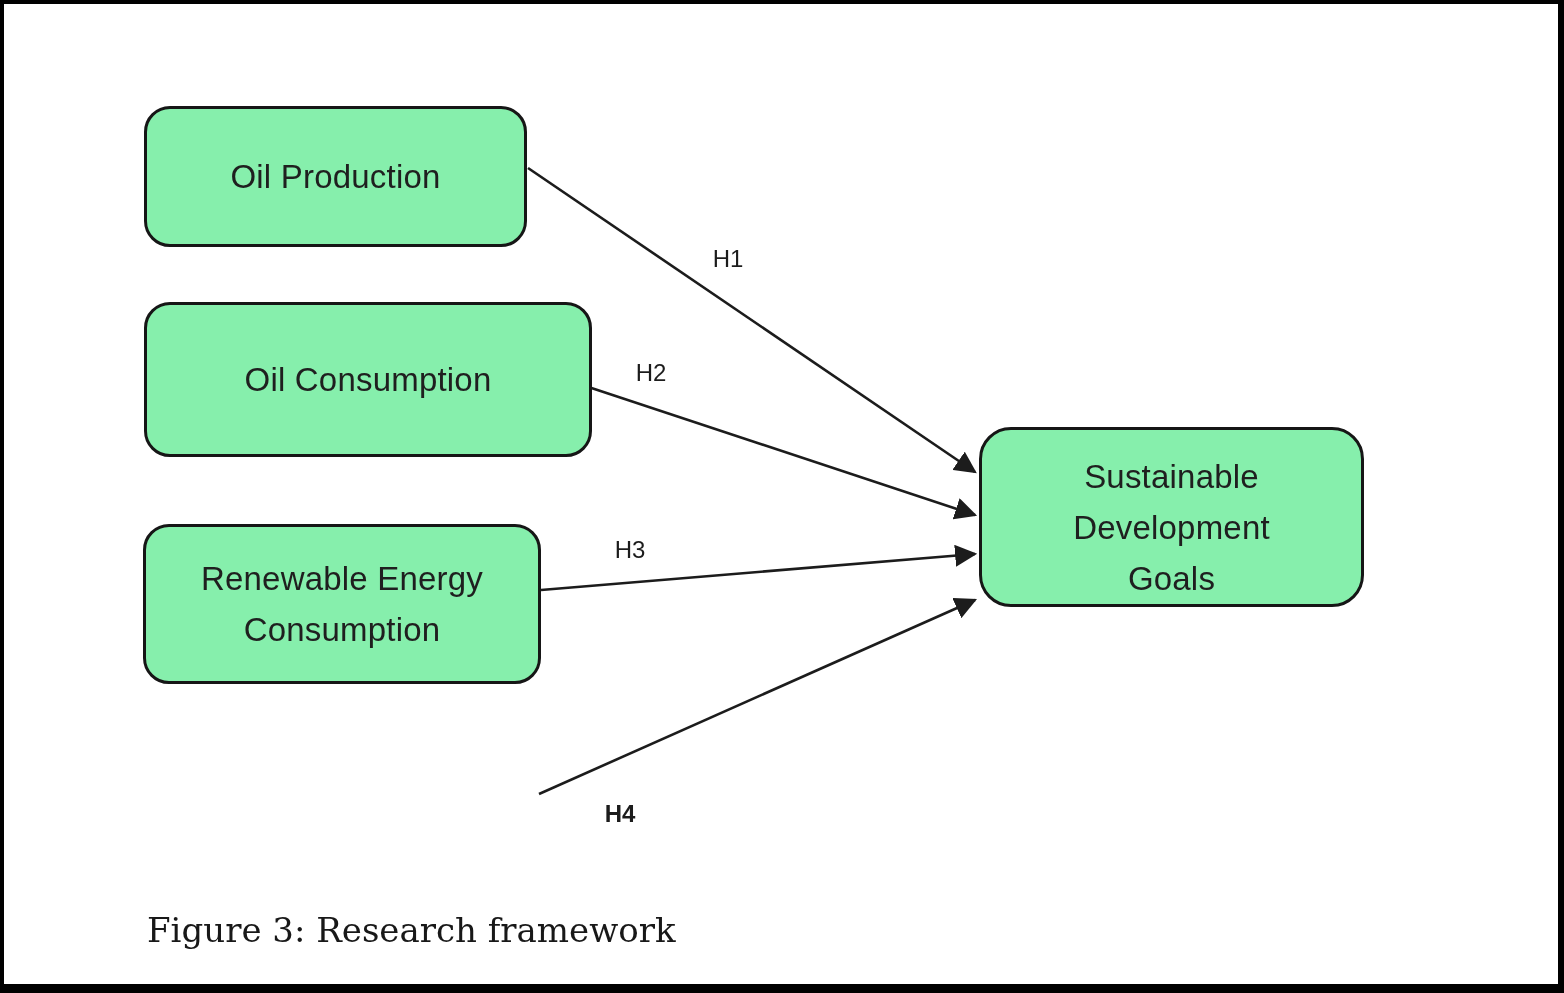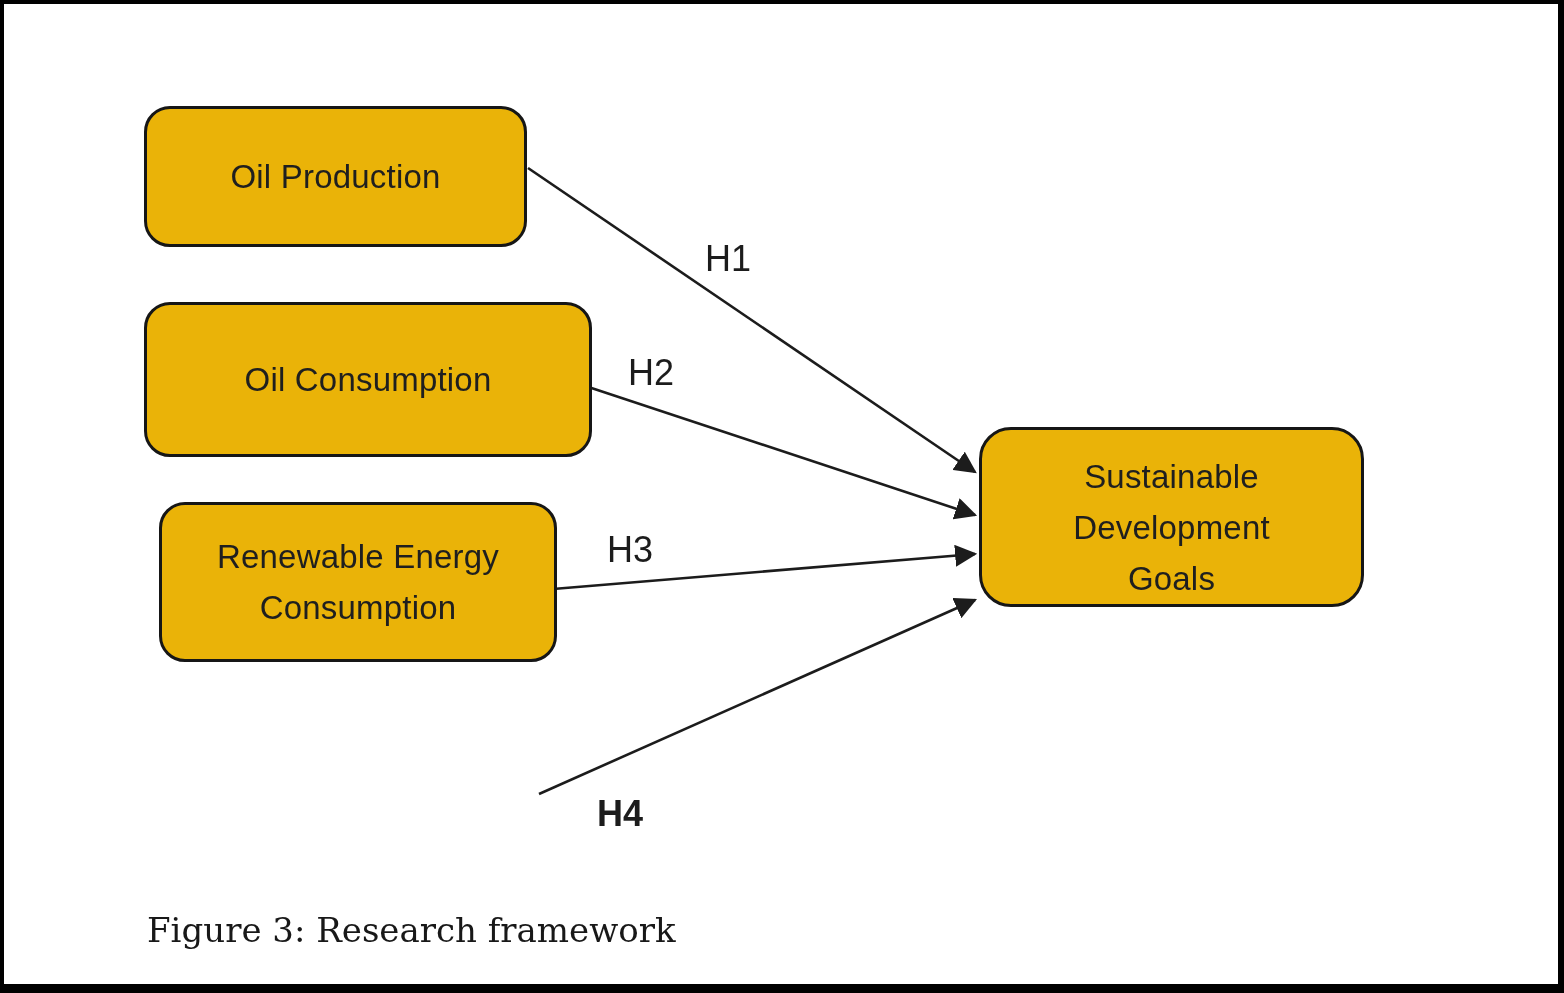--- a/index.html
+++ b/index.html
@@ -26,43 +26,43 @@
     top: 0;
     width: 1564px;
     height: 993px;
     pointer-events: none;
   }
   .node {
     position: absolute;
     box-sizing: border-box;
     border: 3px solid #161616;
     border-radius: 26px;
-    background: #eab308;
+    background: #86efac;
     display: flex;
     align-items: center;
     justify-content: center;
     text-align: center;
   }
   .node .node-label {
     font-size: 33px;
     line-height: 1.55;
     color: #1f1f1f;
     letter-spacing: 0.2px;
   }
   .node-1 { left: 140px; top: 102px; width: 383px; height: 141px; }
   .node-2 { left: 140px; top: 298px; width: 448px; height: 155px; }
-  .node-3 { left: 139px; top: 498px; width: 398px; height: 160px; margin-left: 16px; }
+  .node-3 { left: 139px; top: 520px; width: 398px; height: 160px; }
   .node-4 { left: 138px; top: 737px; width: 395px; height: 155px; }
   .node-sdg { left: 975px; top: 423px; width: 385px; height: 180px; border-radius: 32px; align-items: flex-end; }
   .node-3 .node-label { max-width: 310px; }
   .node-sdg .node-label { max-width: 290px; }
   .edge-label {
     position: absolute;
     transform: translate(-50%, -50%);
-    font-size: 36px;
+    font-size: 24px;
     color: #1c1c1c;
     background: #ffffff;
     padding: 0 4px;
     white-space: nowrap;
   }
   .el-1 { left: 724px; top: 255px; }
   .el-2 { left: 647px; top: 369px; }
   .el-3 { left: 626px; top: 546px; }
   .el-4 { left: 616px; top: 810px; font-weight: bold; }
   .caption {

